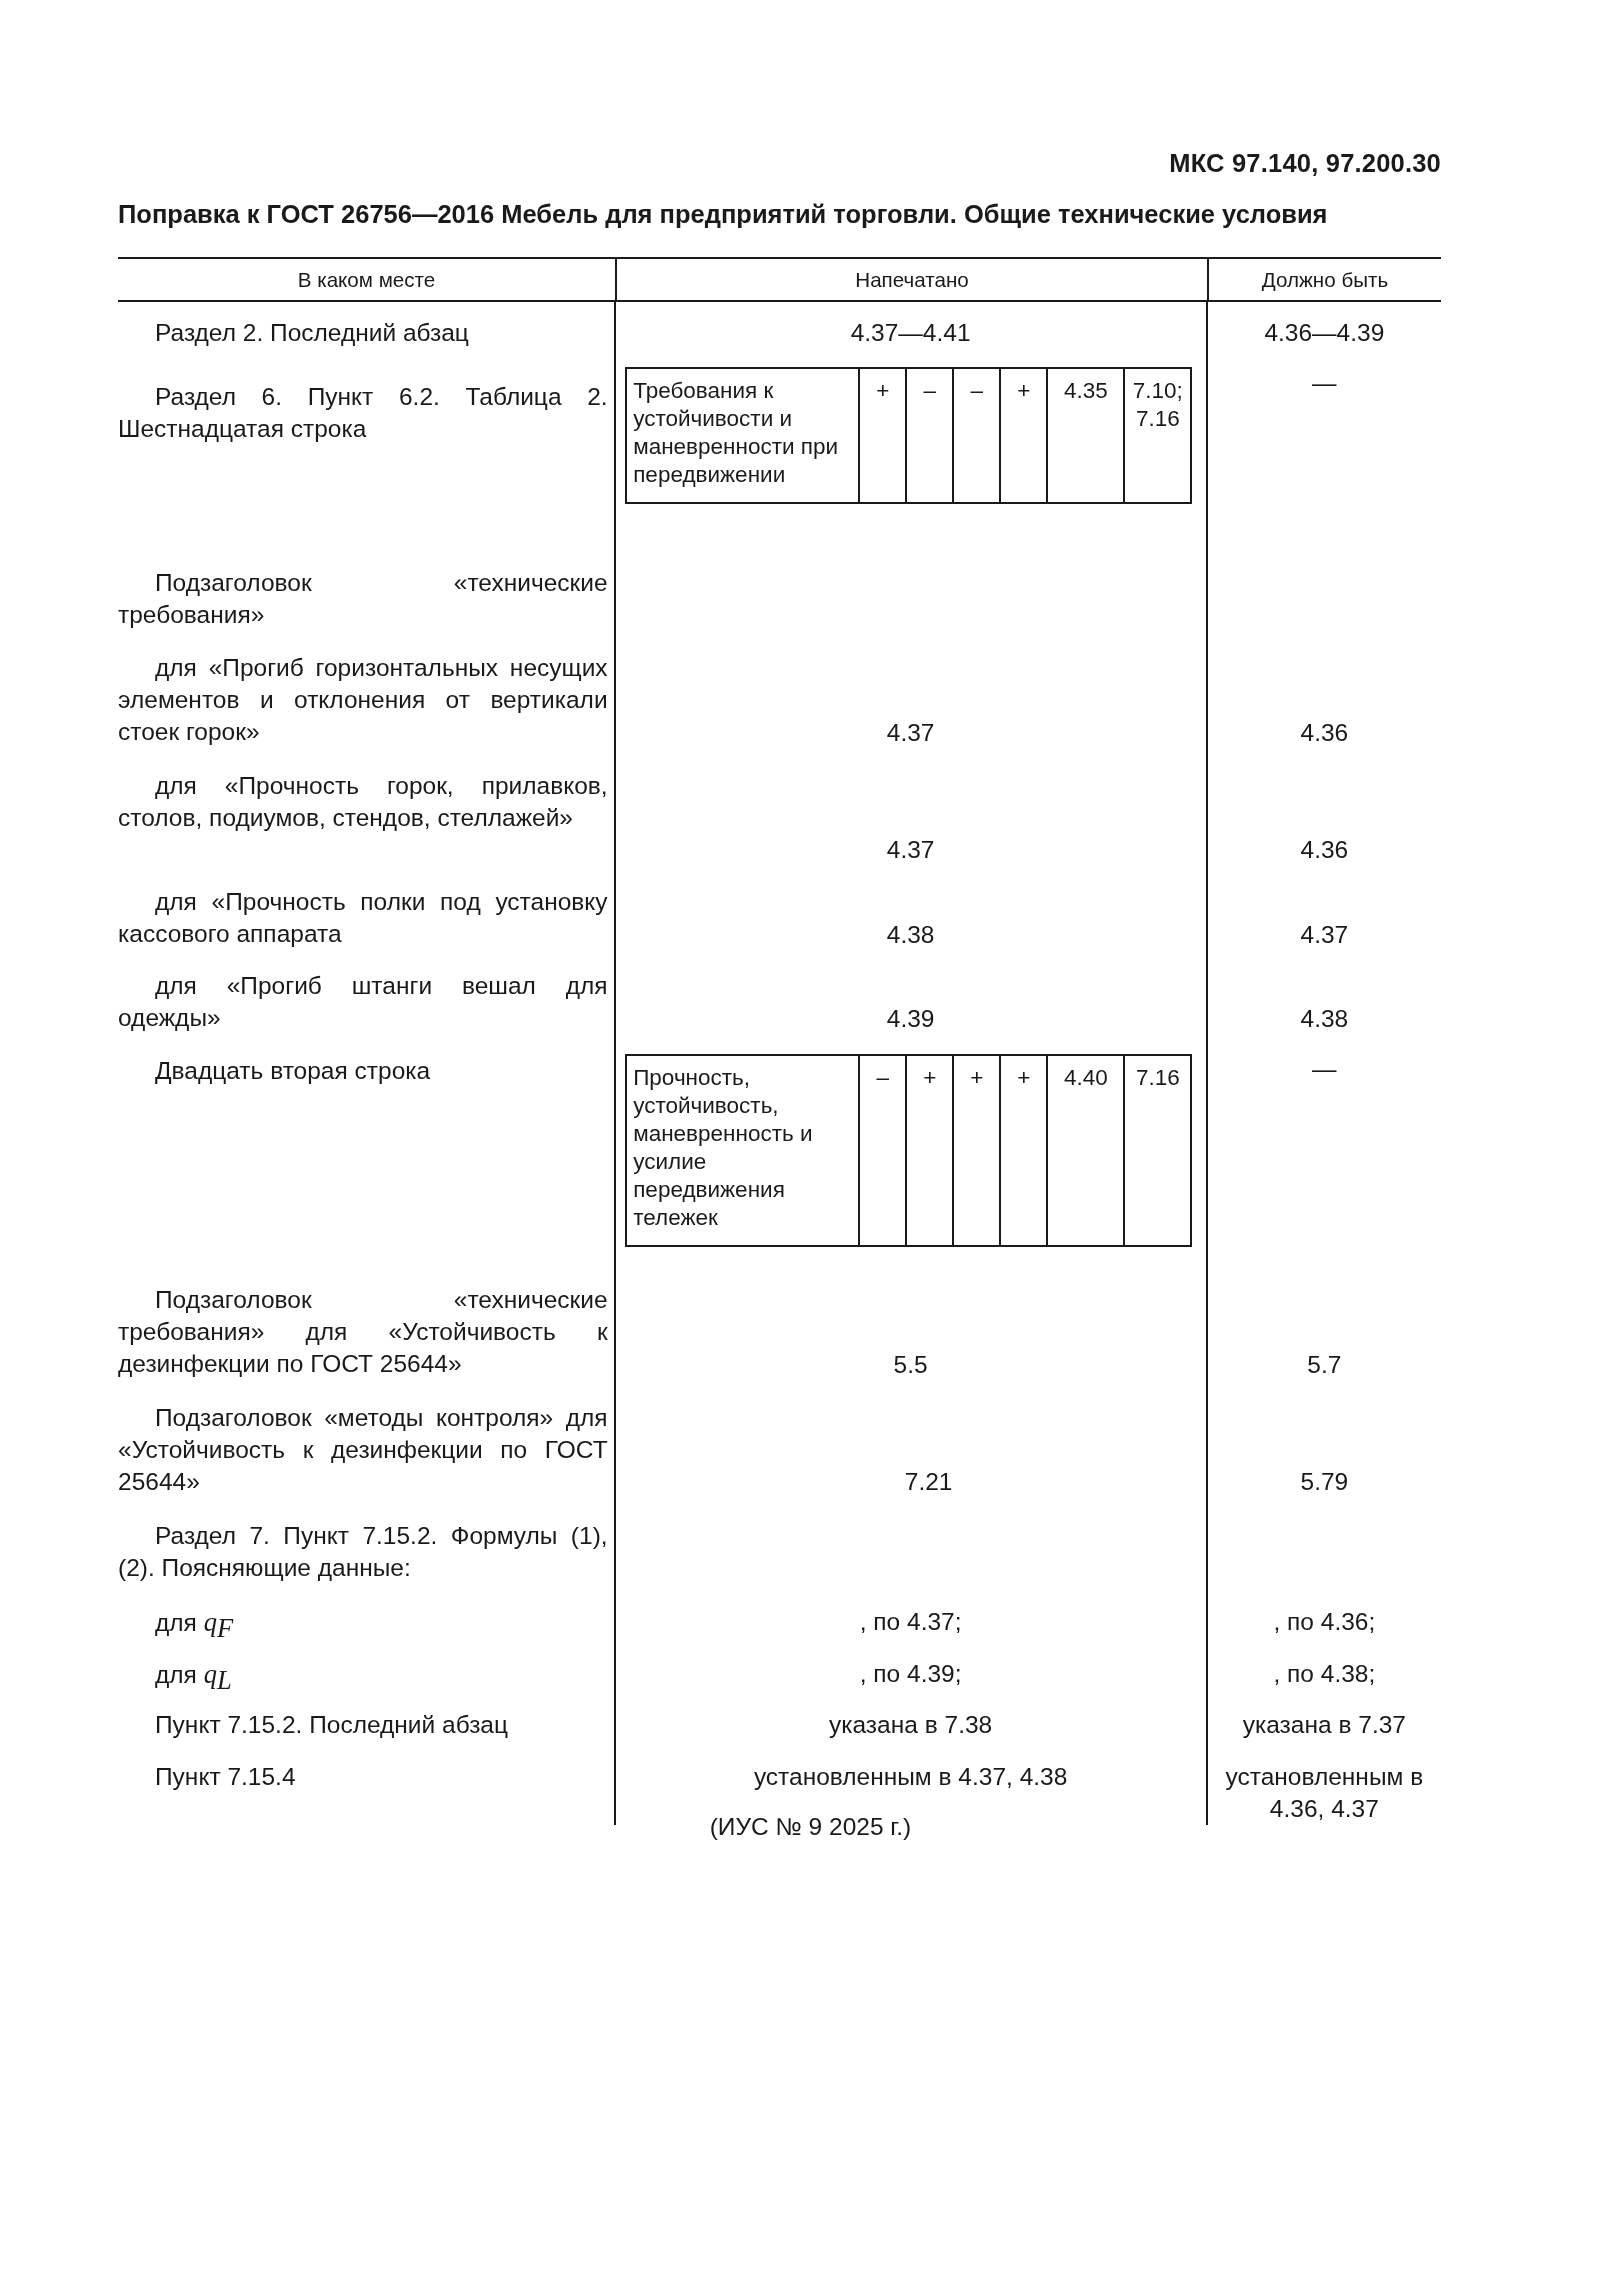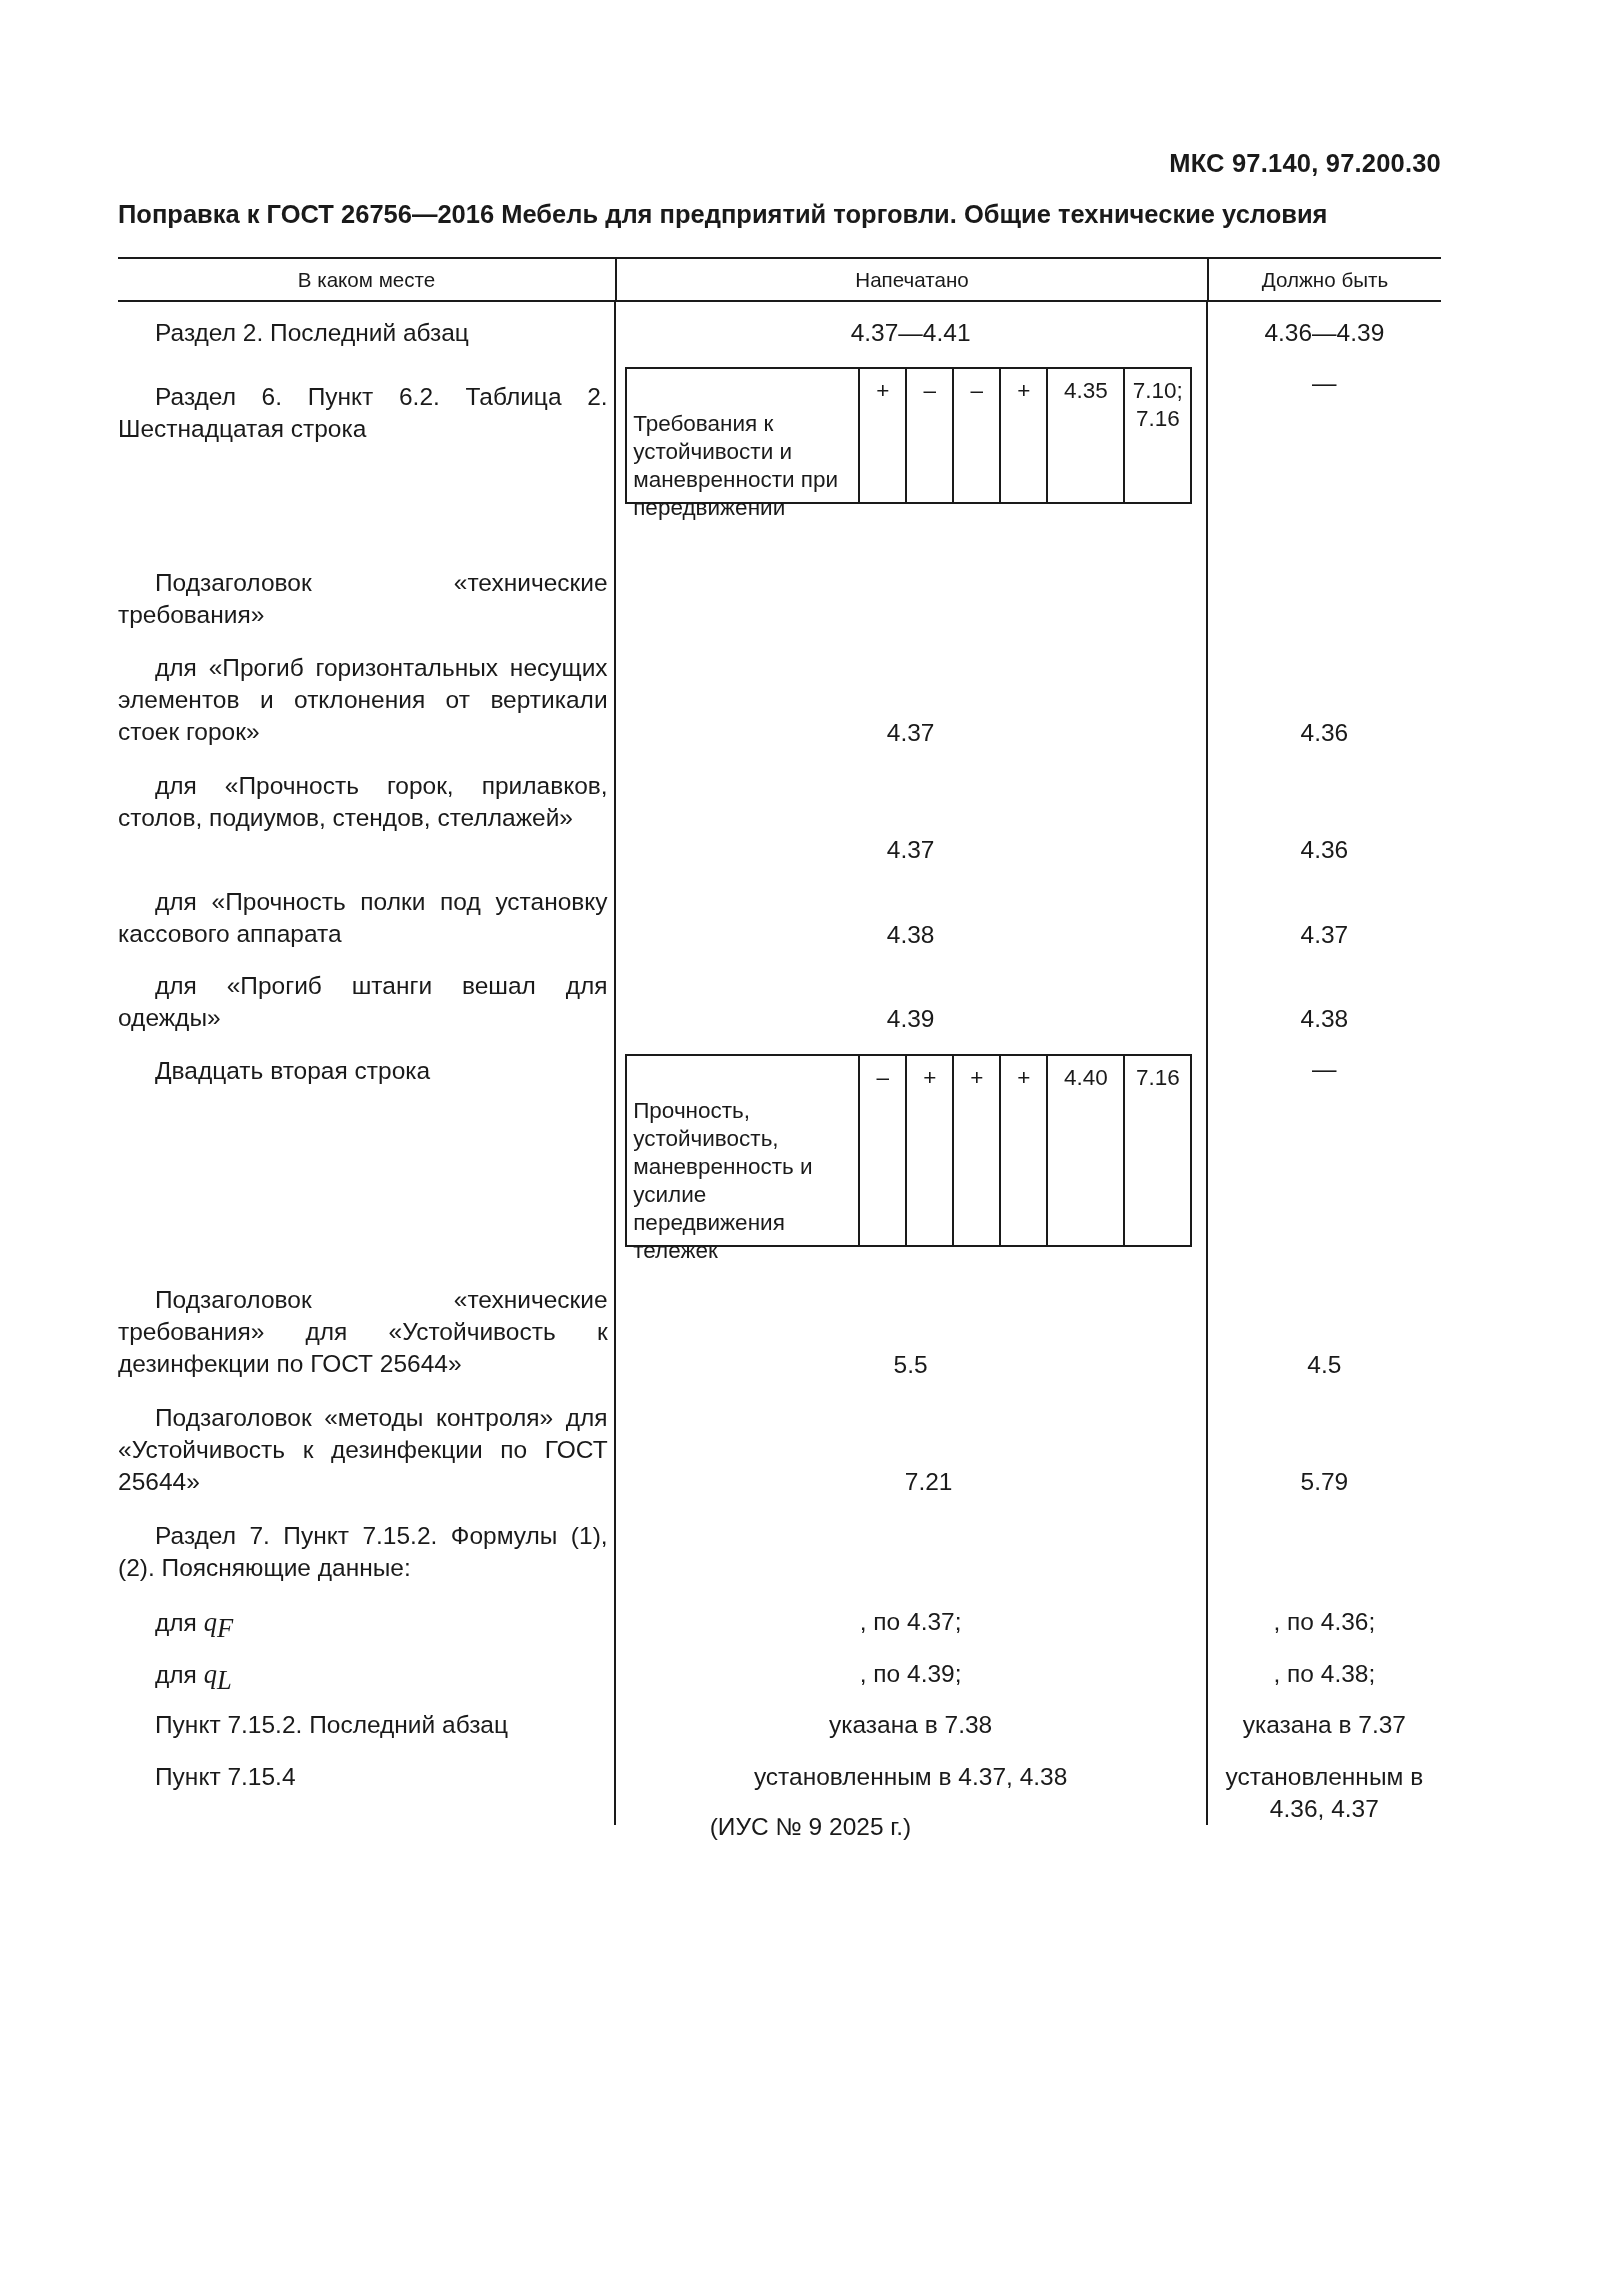--- a/index.html
+++ b/index.html
@@ -36,21 +36,21 @@
   .bcol3 { width: 234px; border-left: 2.9px solid #1a1a1a; }
   .row { position: absolute; left: 0; right: 0; font-size: 24.5px; line-height: 32px; }
   .bcol1 .row { padding-left: 37px; padding-right: 5.9px; text-align: justify; text-align-last: left; }
   .bcol1 .row.nojust { text-align: left; }
   .bcol2 .row, .bcol3 .row { text-align: center; }
   .inner {
     position: absolute; left: 9.8px; width: 567px; border: 2.9px solid #1a1a1a; box-sizing: border-box;
     display: flex; font-size: 22.5px; line-height: 28px;
   }
   .inner > div { border-left: 2px solid #1a1a1a; box-sizing: border-box; text-align: center; padding-top: 7.8px; }
-  .inner > div:first-child { border-left: none; text-align: left; padding-left: 5.9px; width: 231px; margin-top: 33px; }
+  .inner > div:first-child { border-left: none; text-align: left; padding-left: 5.9px; width: 231px; }
   .inner .s { width: 47px; }
   .inner .n { width: 77px; }
   .inner .m { flex: 1; }
   .footer {
     position: absolute; left: 0; width: 1621px; top: 1813px; text-align: center; font-size: 24.5px;
   }
   .it { font-style: italic; font-family: "Liberation Serif", serif; font-size: 26.5px; }
   sub { font-size: 17.6px; }
 </style>
 </head>
@@ -128,21 +128,21 @@
     </div>
 
     <div class="bcol3">
       <div class="row" style="top:14.7px;">4.36—4.39</div>
       <div class="row" style="top:65px;">—</div>
       <div class="row" style="top:415px;">4.36</div>
       <div class="row" style="top:532px;">4.36</div>
       <div class="row" style="top:617px;">4.37</div>
       <div class="row" style="top:701px;">4.38</div>
       <div class="row" style="top:751px;">—</div>
-      <div class="row" style="top:1047px;">4.5</div>
+      <div class="row" style="top:1047px;">5.7</div>
       <div class="row" style="top:1164px;">5.79</div>
       <div class="row" style="top:1304px;">, по 4.36;</div>
       <div class="row" style="top:1356px;">, по 4.38;</div>
       <div class="row" style="top:1407px;">указана в 7.37</div>
       <div class="row" style="top:1459px; padding:0 9.8px;">установленным в 4.36, 4.37</div>
     </div>
   </div>
 </div>
 
 <div class="footer">(ИУС № 9  2025 г.)</div>

